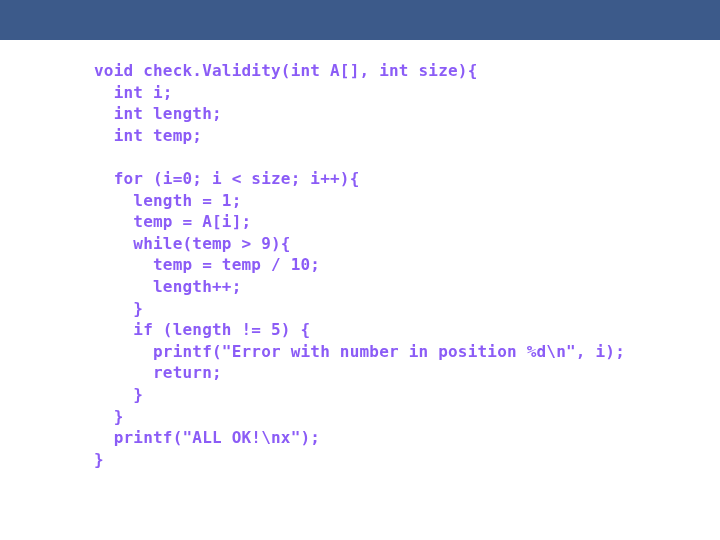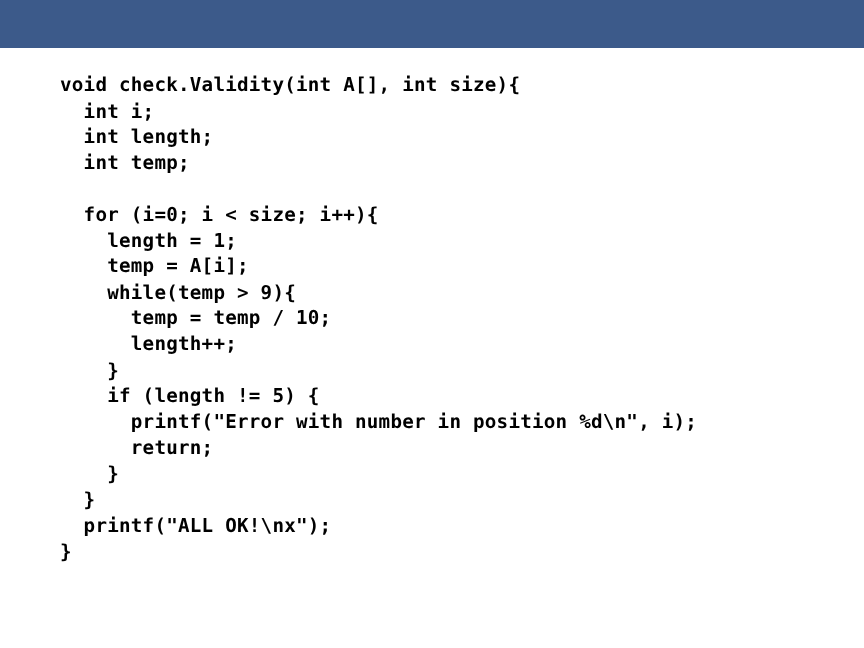--- a/index.html
+++ b/index.html
@@ -11,23 +11,24 @@
   .header-bar {
     width: 100%;
     height: 40px;
     background: #3c5a8a;
   }
   .code-block {
     padding: 20px 40px 20px 50px;
     white-space: pre;
     font-size: 16px;
     font-weight: bold;
-    color: #000000;
+    color: #8b5cf6;
     line-height: 1.35;
     letter-spacing: 0.2px;
+    margin-left: 44px;
   }
 </style>
 </head>
 <body>
 
 <div class="header-bar"></div>
 
 <pre class="code-block"><code>void check.Validity(int A[], int size){
   int i;
   int length;

